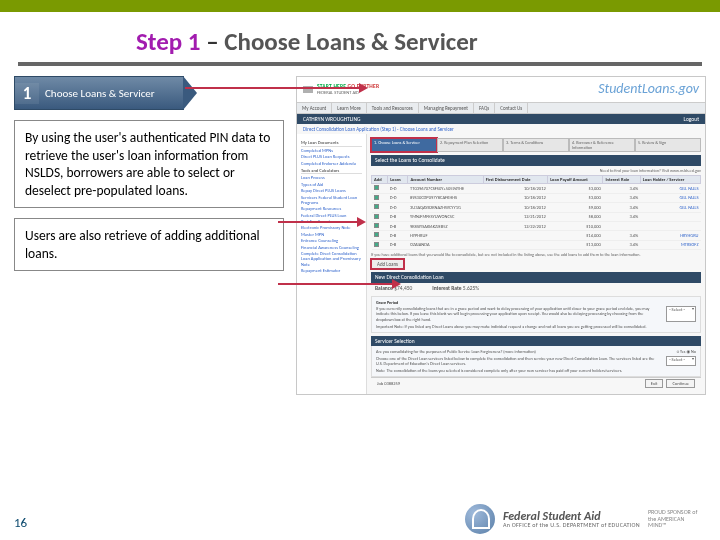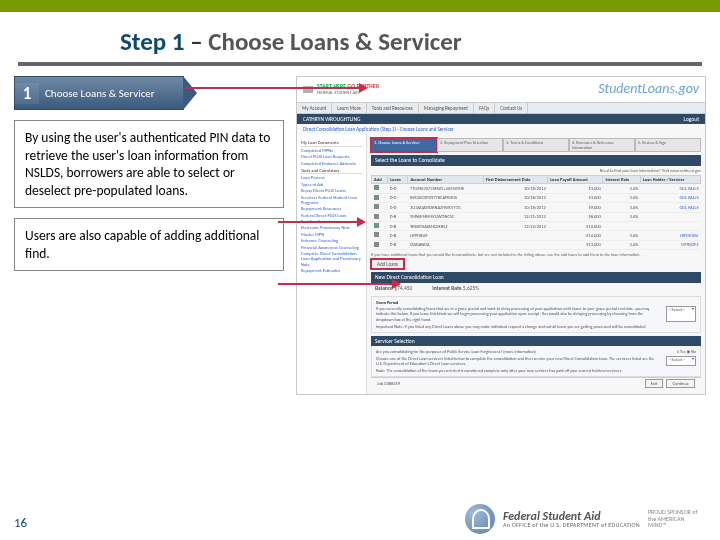--- a/index.html
+++ b/index.html
@@ -4,21 +4,21 @@
 <style>
   * { box-sizing: border-box; margin: 0; padding: 0; }
   body {
     width: 720px; height: 540px;
     font-family: Calibri, Arial, sans-serif;
     background: #fff; position: relative; overflow: hidden;
   }
   .topbar { height: 12px; background: #7a9a01; }
   .title-wrap { padding: 14px 20px 3px 120px; }
   .title { font-size: 25px; font-weight: 600; color: #333; }
-  .title .step { color: #0c4a6e; }
+  .title .step { color: #a21caf; margin-left: 16px; }
   .title .rest { color: #555; }
   .rule { height: 4px; background: #666; margin: 2px 18px 0 18px; }
 
   .content { position: relative; padding: 10px 14px 0 14px; display: flex; }
 
   
   .leftcol { width: 270px; flex-shrink: 0; }
   .step-pill {
     width: 170px; height: 34px; display: flex; align-items: center;
     background: linear-gradient(#6f8aa6, #3a5a7e);
@@ -140,21 +140,21 @@
 <div class="rule"></div>
 
 <div class="content">
 
   <div class="leftcol">
     <div class="step-pill">
       <div class="num">1</div>
       <div class="lbl">Choose Loans &amp; Servicer</div>
     </div>
     <div class="callout">By using the user's authenticated PIN data to retrieve the user's loan information from NSLDS, borrowers are able to select or deselect pre-populated loans.</div>
-    <div class="callout">Users are also capable of adding additional find.</div>
+    <div class="callout">Users are also retrieve of adding additional loans.</div>
   </div>
 
   <div class="arrow" style="left:185px; top:21px; width:175px;"></div>
   <div class="arrow" style="left:278px; top:155px; width:80px;"></div>
   <div class="arrow" style="left:278px; top:217px; width:115px;"></div>
 
   <div class="screenshot">
     <div class="sc-header">
       <div class="sc-logo">
         <div class="flag"></div>

